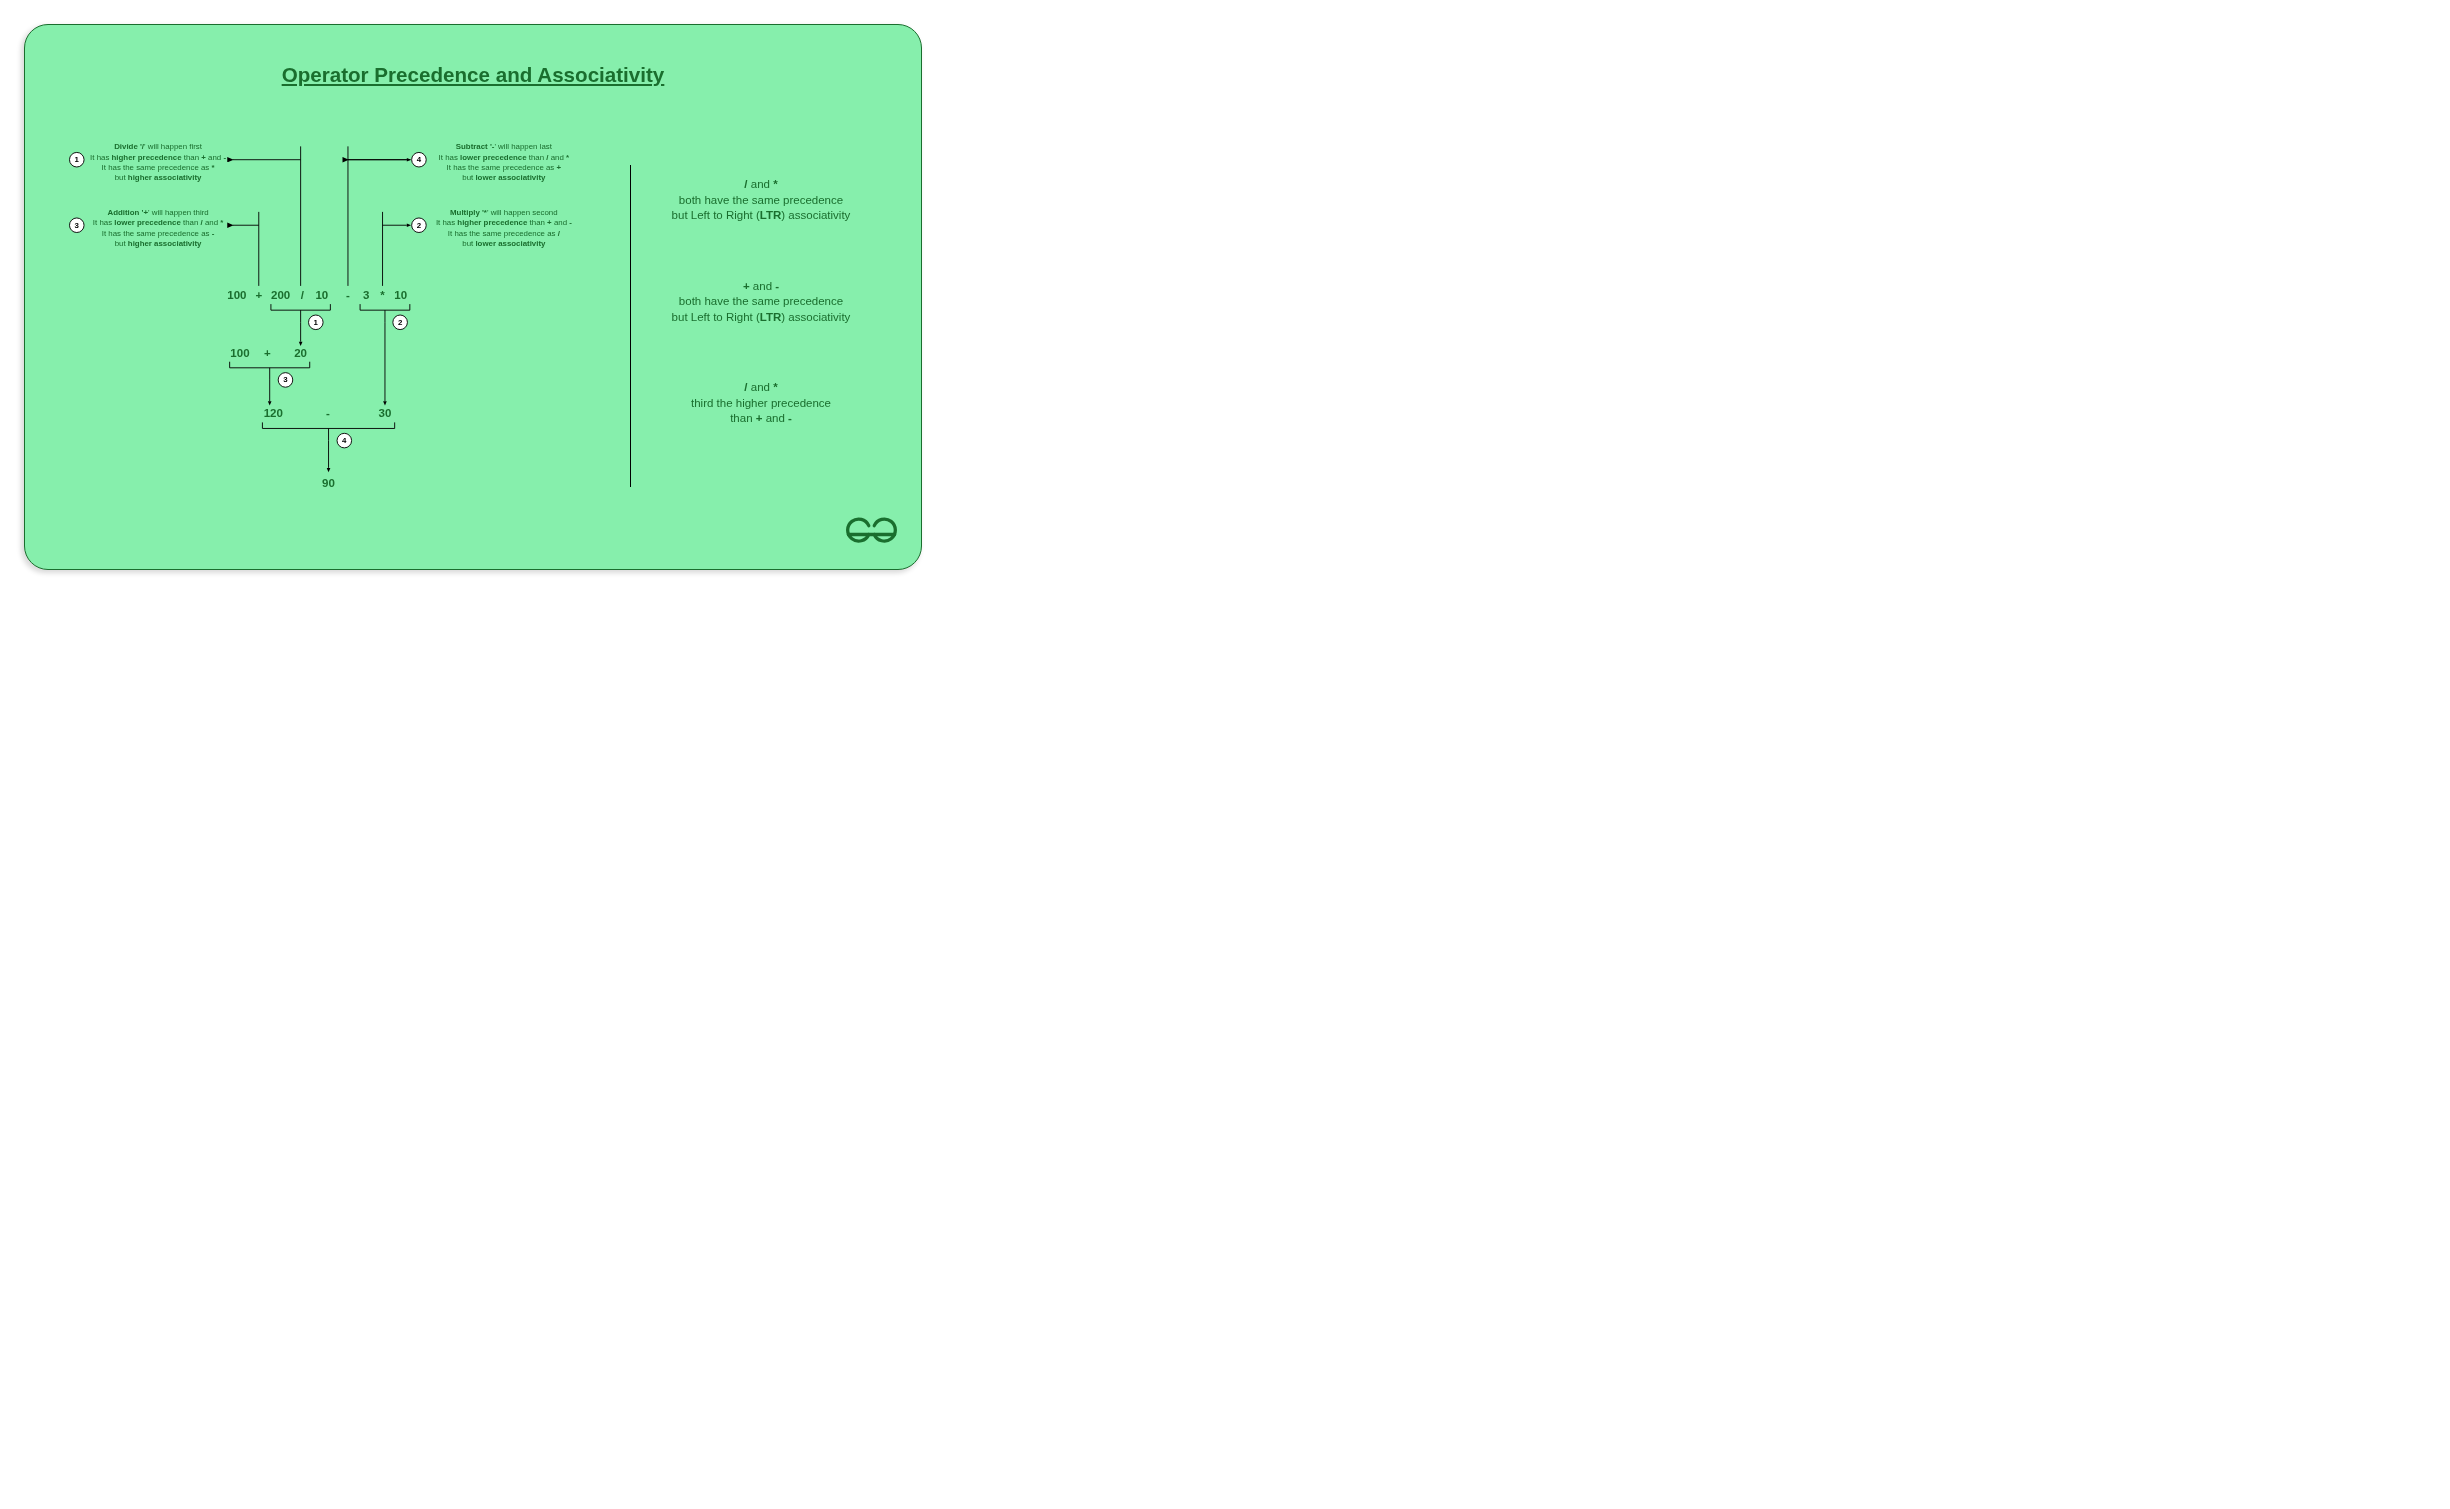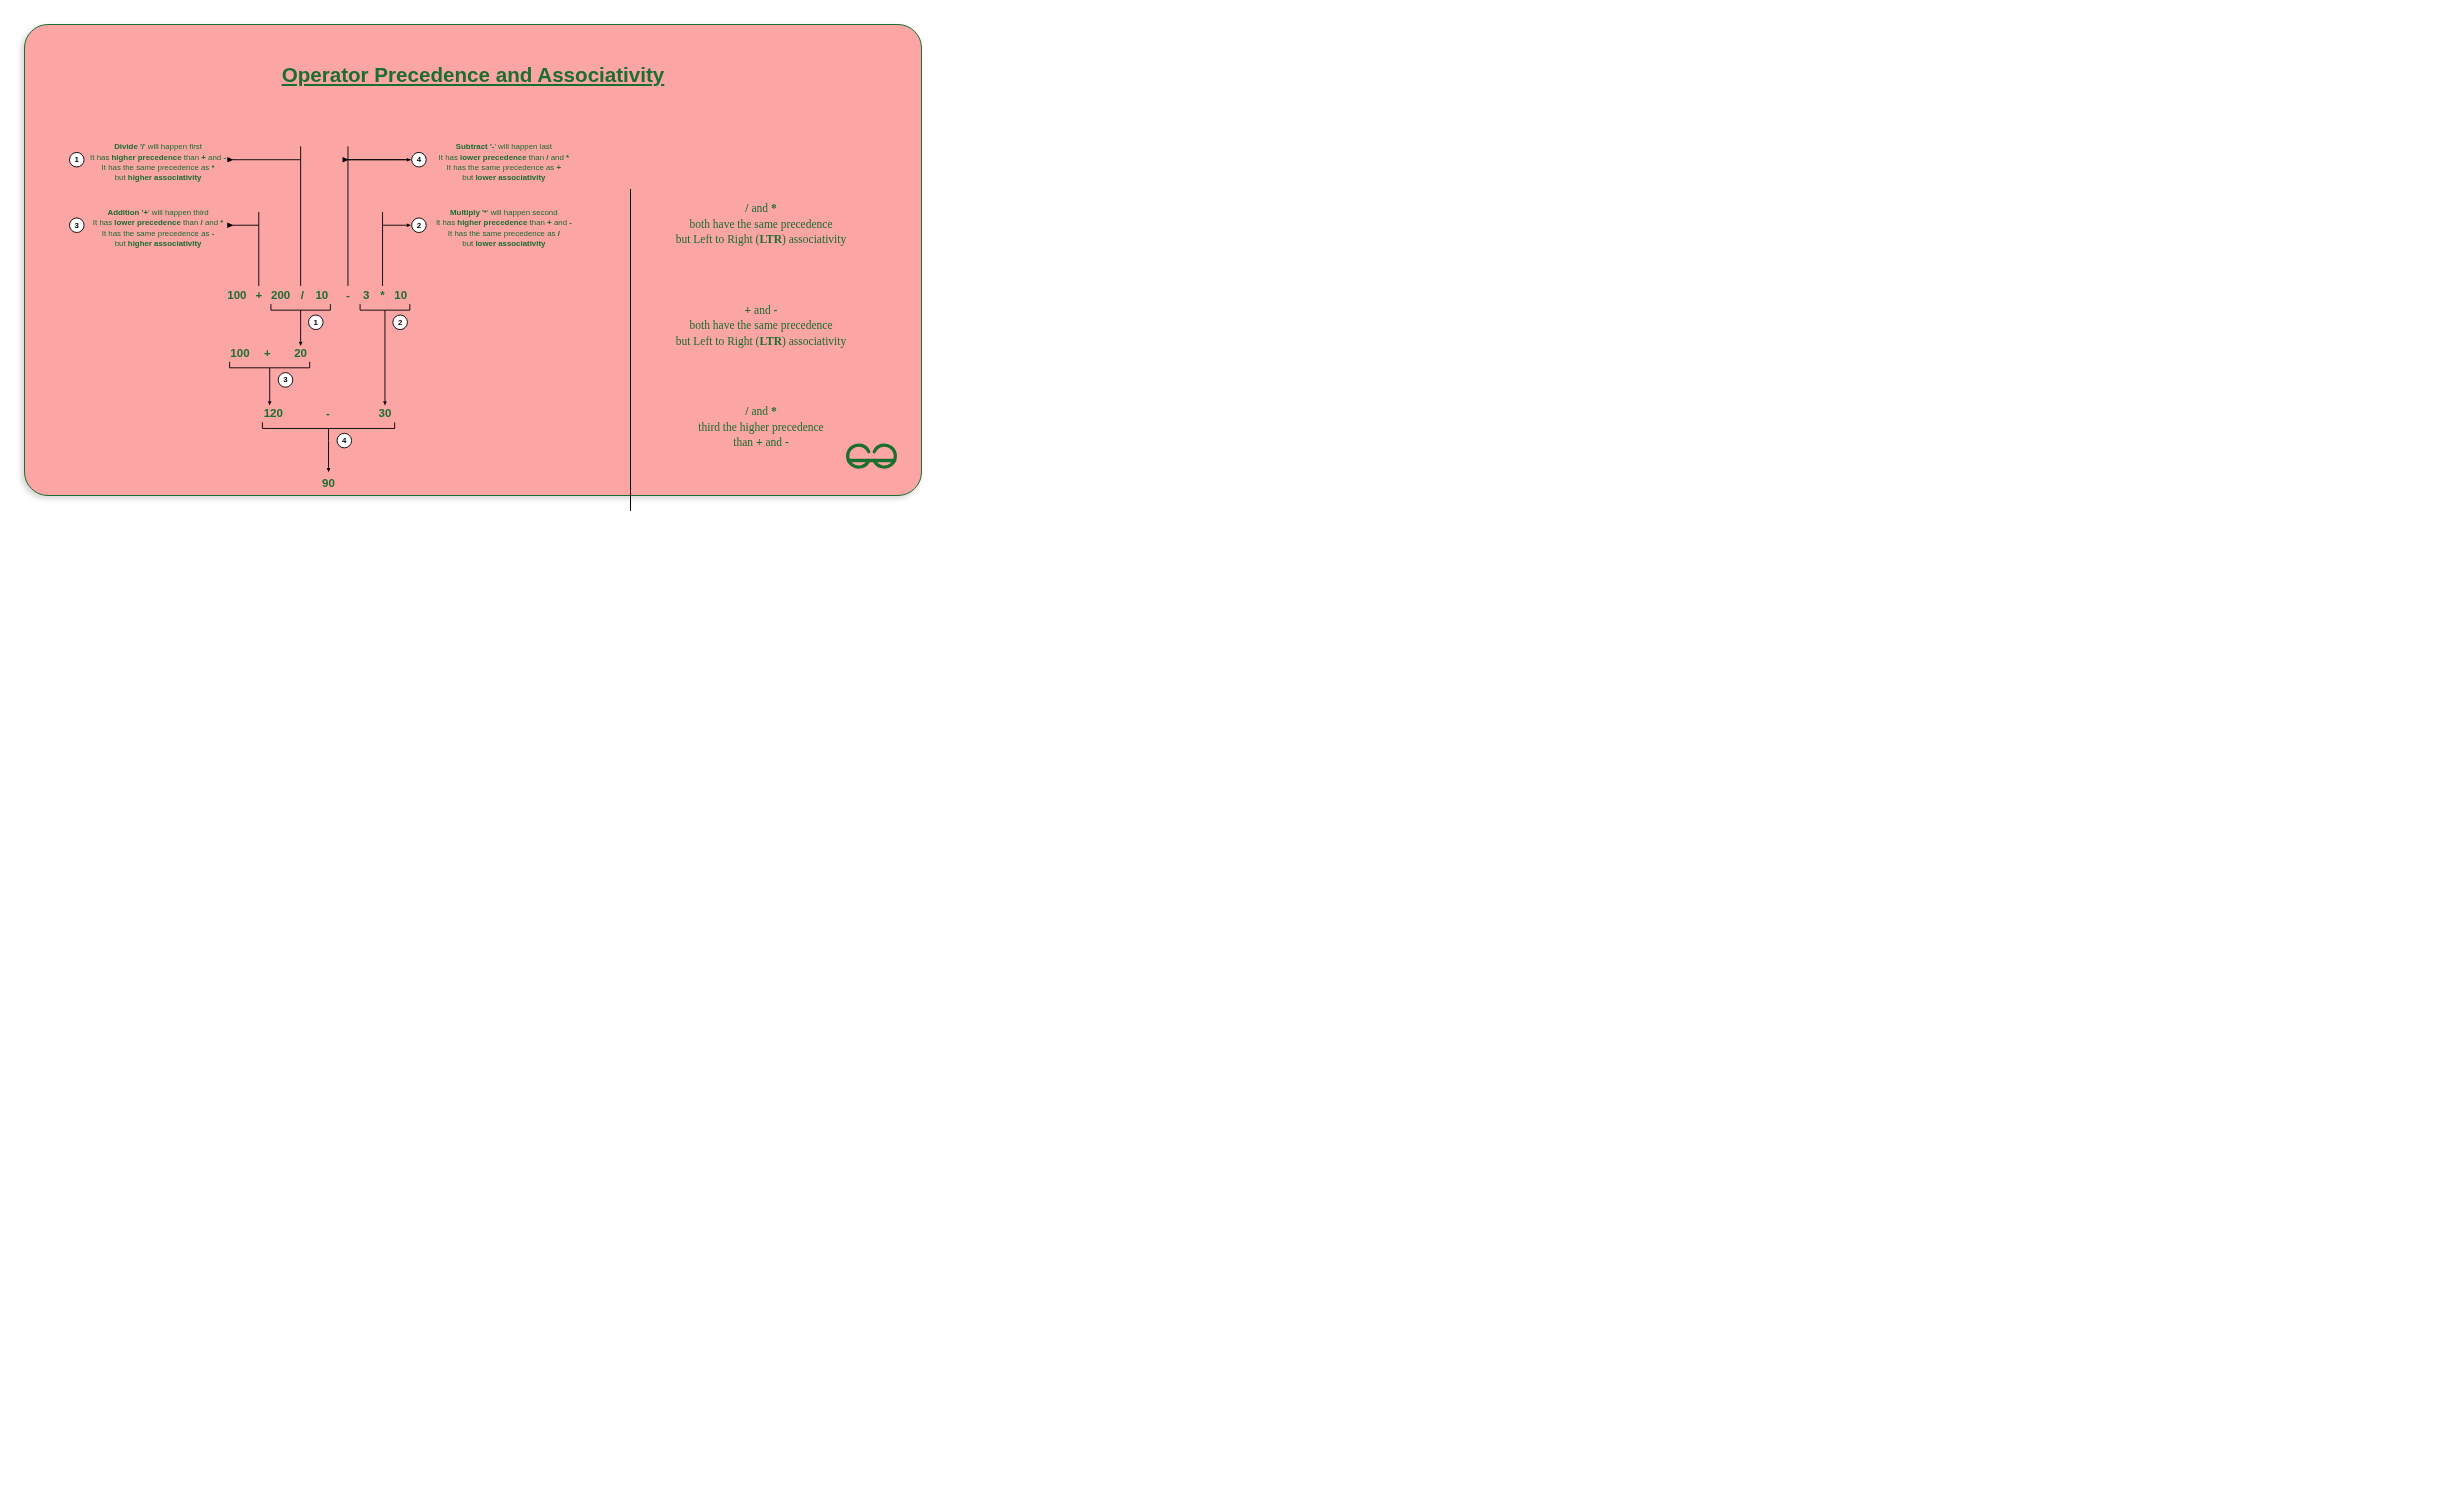--- a/index.html
+++ b/index.html
@@ -9,25 +9,25 @@
   * { box-sizing: border-box; }
   body {
     margin: 0;
     padding: 24px;
     background: #fff;
     font-family: Arial, Helvetica, sans-serif;
   }
   .frame {
     position: relative;
     width: 898px;
-    height: 472px;
+    height: 546px;
     border: 1.8px solid var(--green);
     border-radius: 24px;
     box-shadow: -2.4px 2.4px 4.9px rgba(0,0,0,0.15);
-    background: #fca5a5;
+    background: #86efac;
   }
   .title {
     position: absolute;
     top: 38px;
     left: 0; right: 0;
     text-align: center;
     font-size: 20.6px;
     font-weight: bold;
     color: var(--green);
     text-decoration: underline;
@@ -70,26 +70,25 @@
     fill: var(--green);
     dominant-baseline: central;
   }
   .note-b { font-weight: bold; }
   .arrow { stroke: #000; stroke-width: 1.5; fill: none; }
   .arrowhead { fill: #000; }
 
   .side {
     position: absolute;
     right: 42px;
-    top: 164px;
+    top: 140px;
     width: 249px;
     height: 322px;
     border-left: 0.9px solid #000;
     padding-left: 12px;
-    font-family: Liberation Serif, serif;
   }
   .side-block {
     color: var(--green);
     font-size: 11.5px;
     text-align: center;
     line-height: 1.35;
   }
   .logo {
     position: absolute;
     right: 22px;

